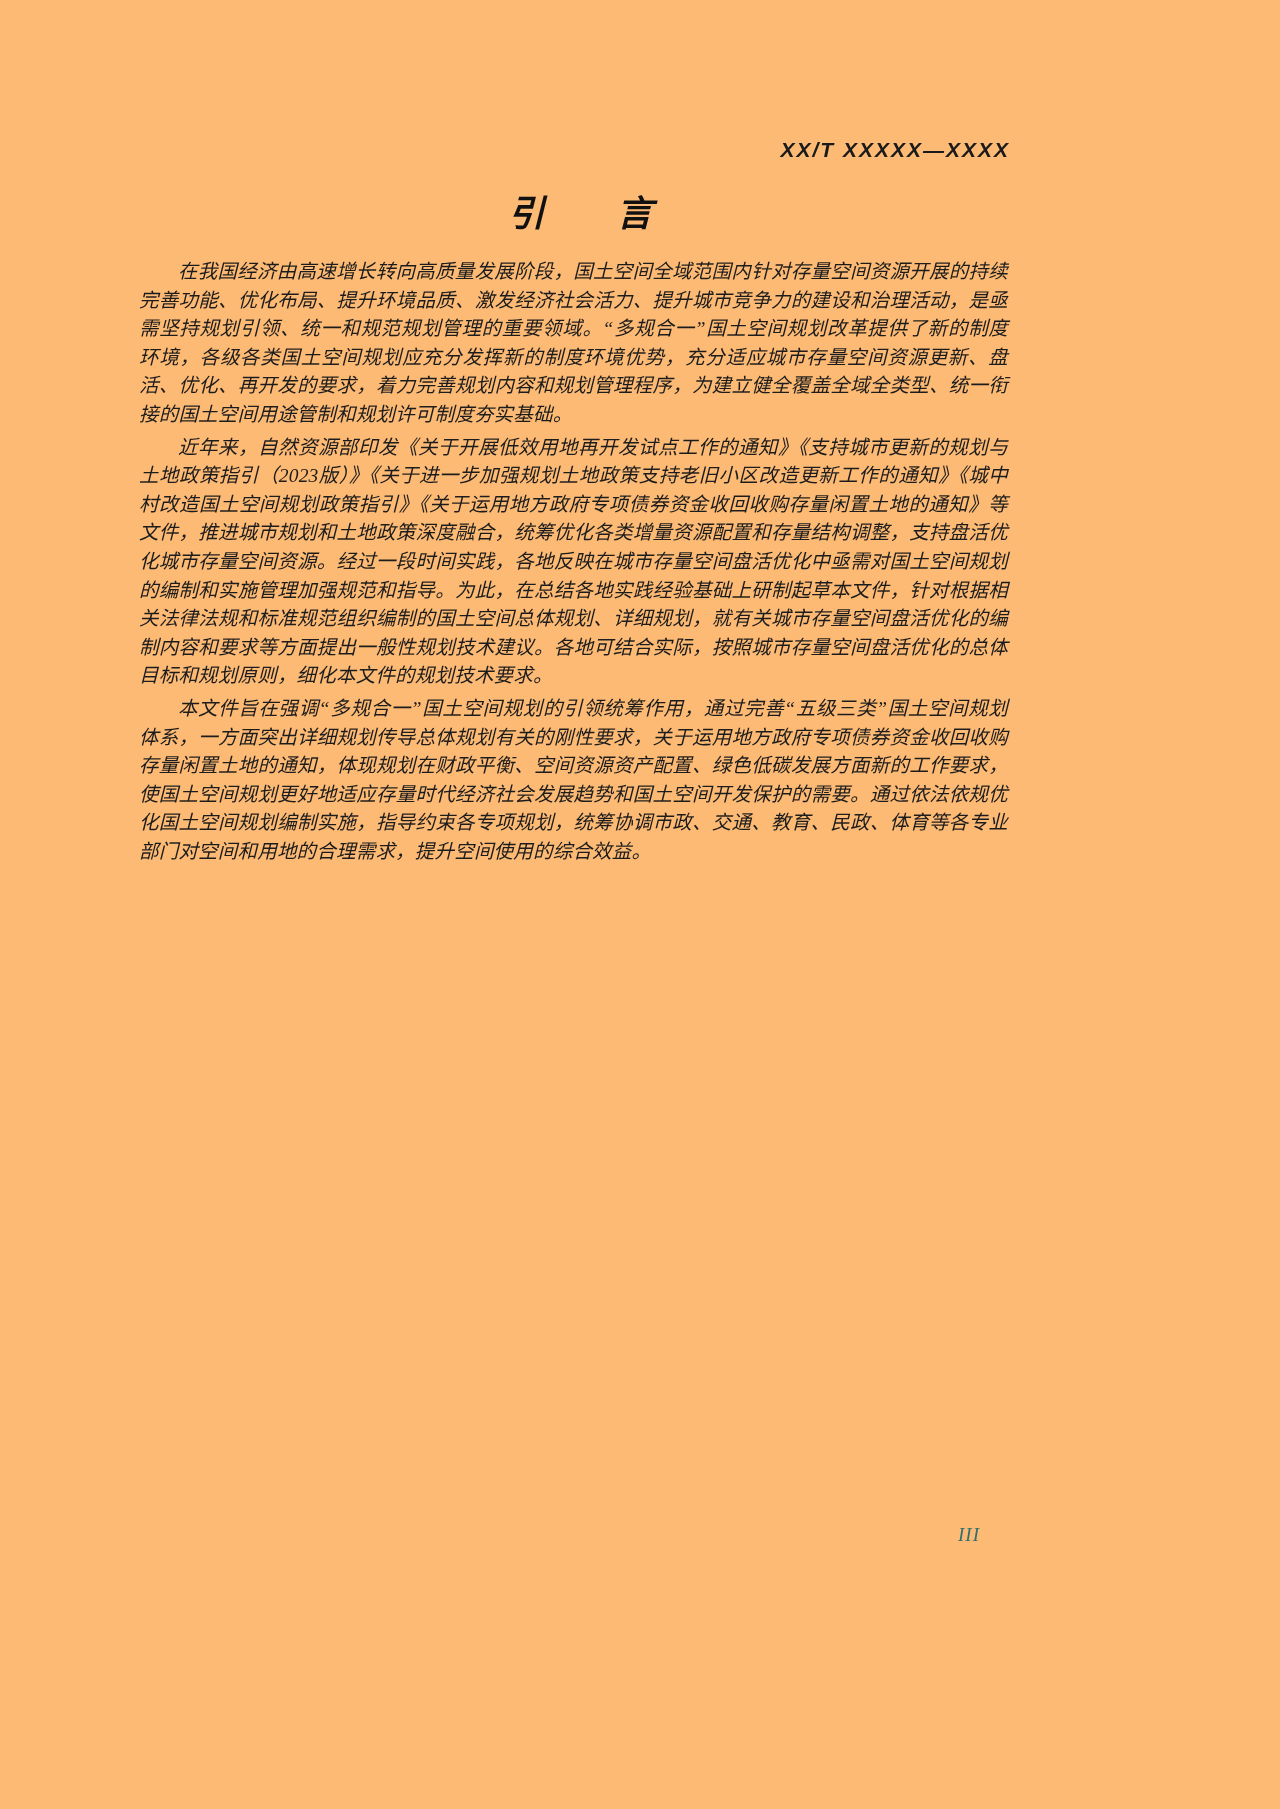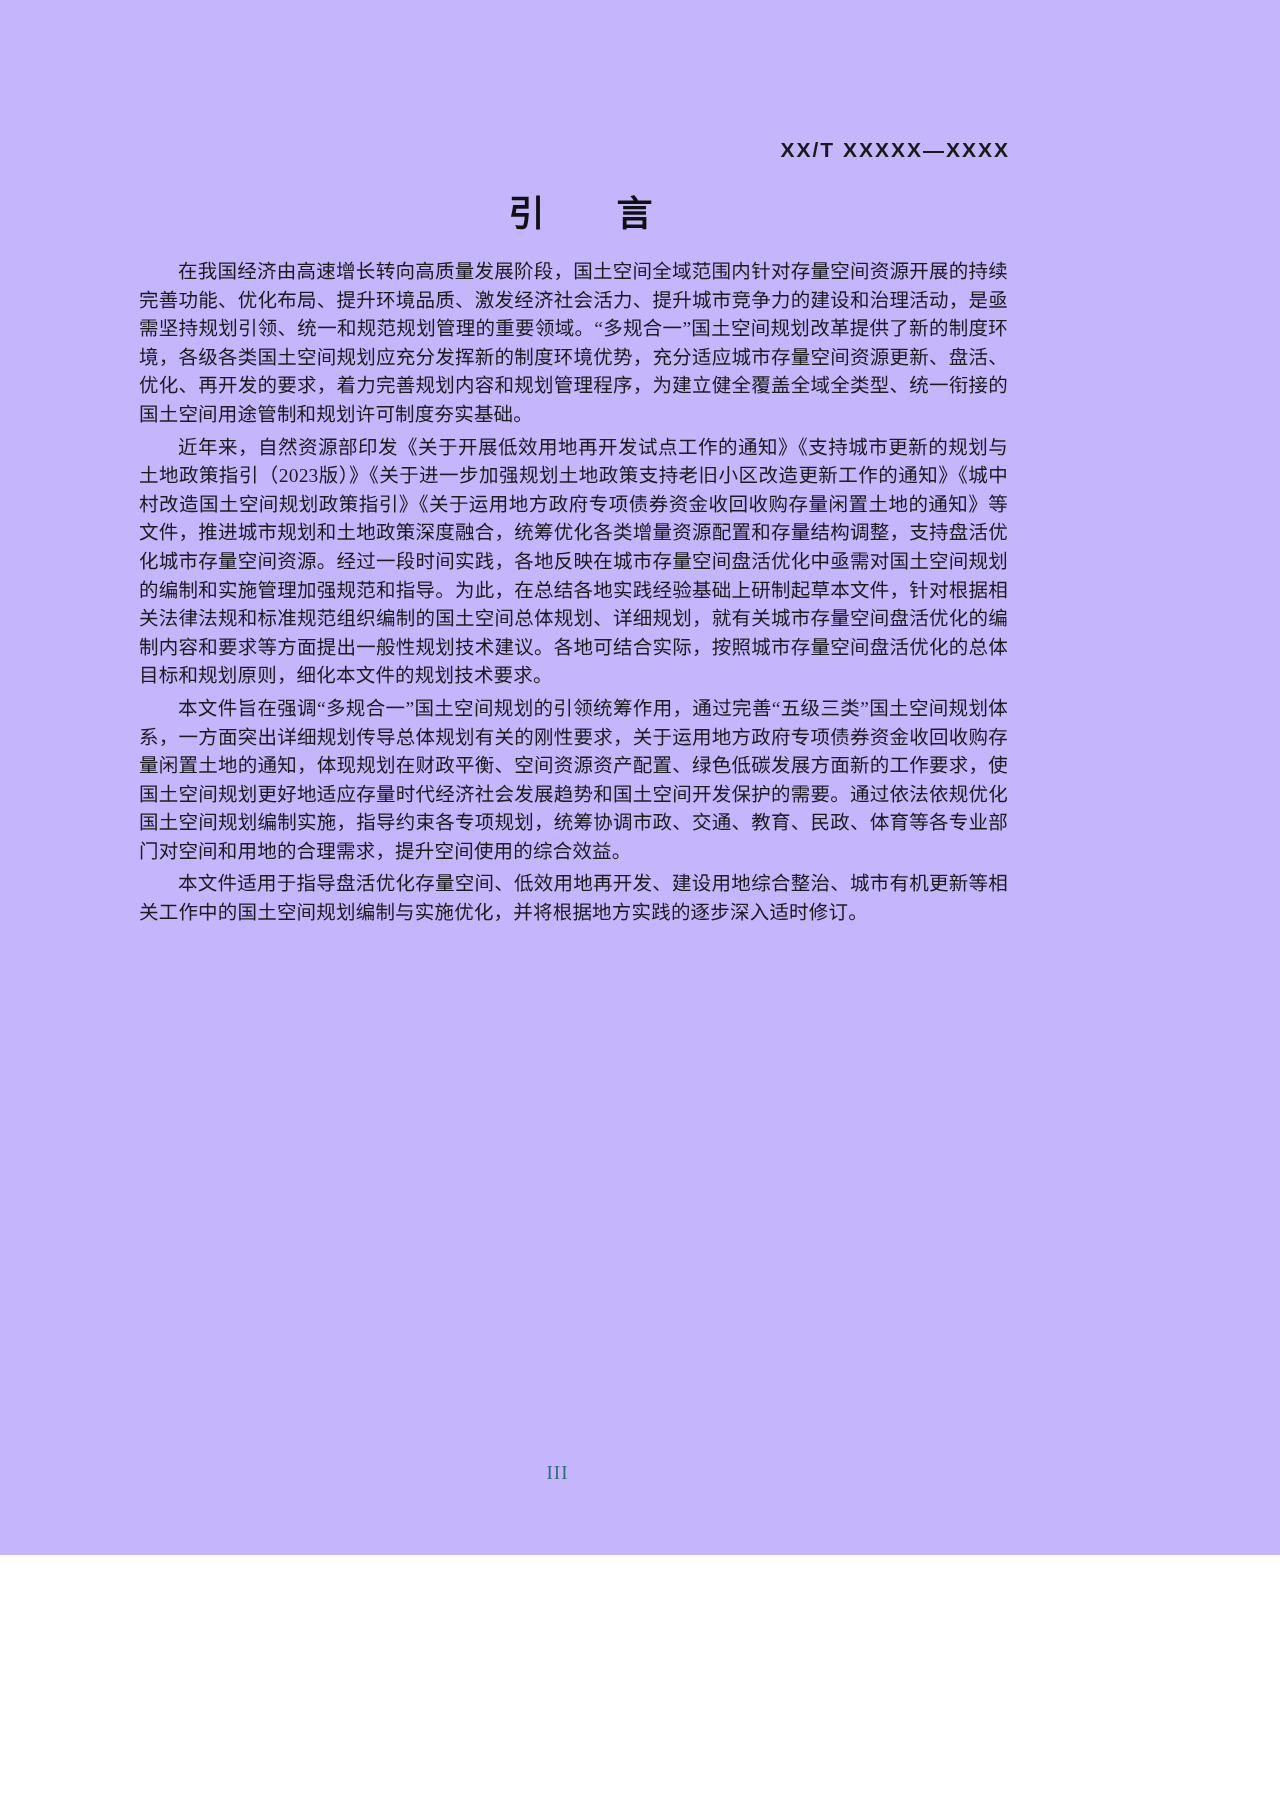--- a/index.html
+++ b/index.html
@@ -3,25 +3,26 @@
 <meta charset="utf-8">
 <style>
   html, body {
     margin: 0;
     padding: 0;
     background: #ffffff;
   }
   .page {
     position: relative;
     width: 1280px;
-    height: 1555px;
-    background: #c4b5fd;
+    height: 1809px;
+    background: #fdba74;
     overflow: hidden;
     font-family: "Liberation Serif", "DejaVu Serif", serif;
     color: #1e1e1e;
+    font-style: italic;
   }
   .doc-number {
     position: absolute;
     top: 138px;
     left: 135px;
     width: 875px;
     text-align: right;
     font-family: "Liberation Sans", "DejaVu Sans", sans-serif;
     font-size: 21px;
     font-weight: 600;
@@ -52,41 +53,40 @@
     padding: 0;
     font-size: 19.5px;
     line-height: 28.6px;
     text-align: justify;
     text-indent: 2em;
     letter-spacing: 0.2px;
     color: #1c1c1c;
   }
   .page-number {
     position: absolute;
-    top: 1462px;
+    top: 1524px;
     left: 135px;
     width: 845px;
-    text-align: center;
+    text-align: right;
     font-family: "Liberation Serif", "DejaVu Serif", serif;
     font-size: 19px;
     letter-spacing: 1px;
     color: #2f6f6f;
   }
 </style>
 </head>
 <body>
 
 <div class="page">
 
   <div class="doc-number">XX/T XXXXX—XXXX</div>
 
   <h1 class="page-title">引　　言</h1>
 
   <div class="body-text">
     <p>在我国经济由高速增长转向高质量发展阶段，国土空间全域范围内针对存量空间资源开展的持续完善功能、优化布局、提升环境品质、激发经济社会活力、提升城市竞争力的建设和治理活动，是亟需坚持规划引领、统一和规范规划管理的重要领域。“多规合一”国土空间规划改革提供了新的制度环境，各级各类国土空间规划应充分发挥新的制度环境优势，充分适应城市存量空间资源更新、盘活、优化、再开发的要求，着力完善规划内容和规划管理程序，为建立健全覆盖全域全类型、统一衔接的国土空间用途管制和规划许可制度夯实基础。</p>
     <p>近年来，自然资源部印发《关于开展低效用地再开发试点工作的通知》《支持城市更新的规划与土地政策指引（2023版）》《关于进一步加强规划土地政策支持老旧小区改造更新工作的通知》《城中村改造国土空间规划政策指引》《关于运用地方政府专项债券资金收回收购存量闲置土地的通知》等文件，推进城市规划和土地政策深度融合，统筹优化各类增量资源配置和存量结构调整，支持盘活优化城市存量空间资源。经过一段时间实践，各地反映在城市存量空间盘活优化中亟需对国土空间规划的编制和实施管理加强规范和指导。为此，在总结各地实践经验基础上研制起草本文件，针对根据相关法律法规和标准规范组织编制的国土空间总体规划、详细规划，就有关城市存量空间盘活优化的编制内容和要求等方面提出一般性规划技术建议。各地可结合实际，按照城市存量空间盘活优化的总体目标和规划原则，细化本文件的规划技术要求。</p>
     <p>本文件旨在强调“多规合一”国土空间规划的引领统筹作用，通过完善“五级三类”国土空间规划体系，一方面突出详细规划传导总体规划有关的刚性要求，关于运用地方政府专项债券资金收回收购存量闲置土地的通知，体现规划在财政平衡、空间资源资产配置、绿色低碳发展方面新的工作要求，使国土空间规划更好地适应存量时代经济社会发展趋势和国土空间开发保护的需要。通过依法依规优化国土空间规划编制实施，指导约束各专项规划，统筹协调市政、交通、教育、民政、体育等各专业部门对空间和用地的合理需求，提升空间使用的综合效益。</p>
-    <p>本文件适用于指导盘活优化存量空间、低效用地再开发、建设用地综合整治、城市有机更新等相关工作中的国土空间规划编制与实施优化，并将根据地方实践的逐步深入适时修订。</p>
   </div>
 
   <div class="page-number">III</div>
 
 </div>
 
 </body></html>

